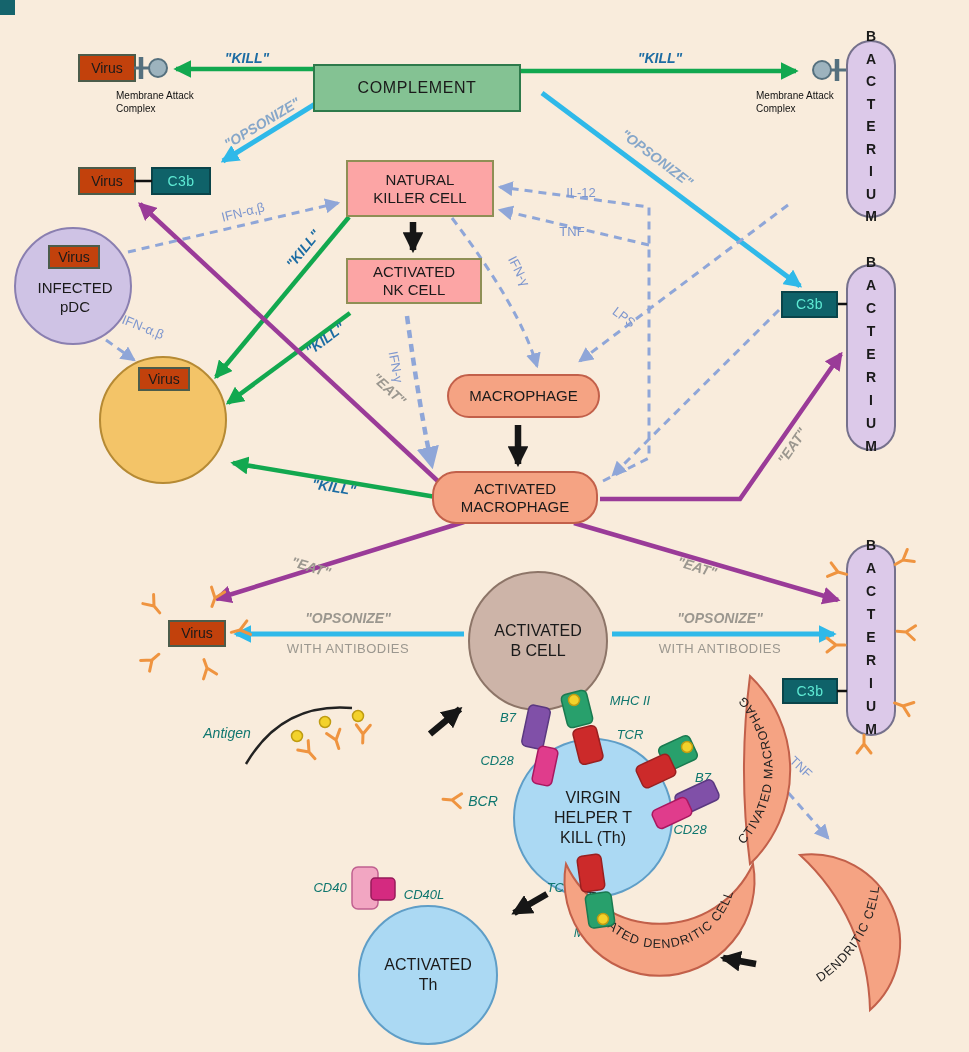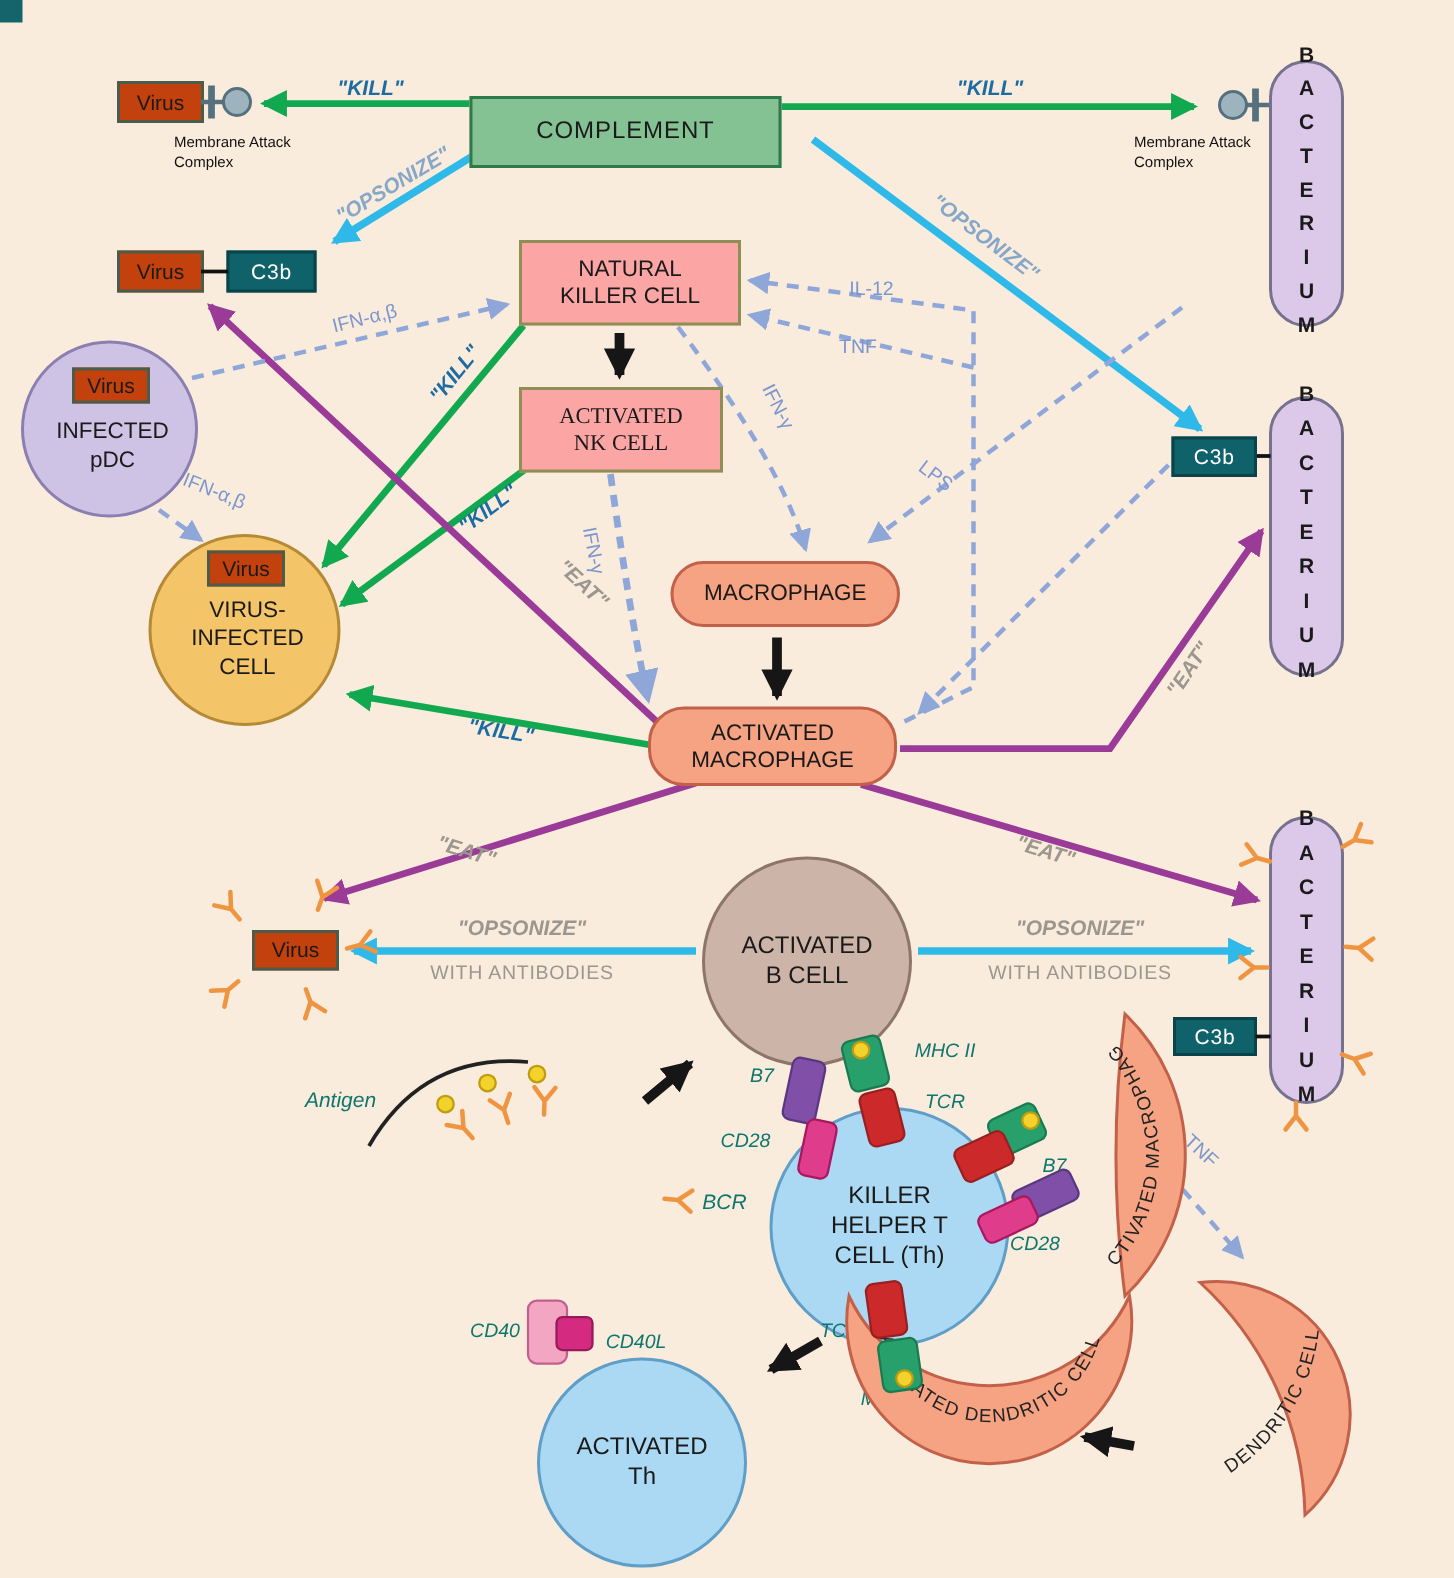--- a/index.html
+++ b/index.html
@@ -2,21 +2,21 @@
 <html><head>
 <meta charset="utf-8">
 <style>
   html,body{margin:0;padding:0;background:#f9ecdc;}
   .stage{position:relative;width:969px;height:1052px;background:#f9ecdc;
          font-family:"Liberation Sans",sans-serif;overflow:hidden;color:#1a1a1a;}
   .stage svg{position:absolute;left:0;top:0;}
   .box{position:absolute;display:flex;align-items:center;justify-content:center;
        text-align:center;border:2px solid #555;font-size:15px;line-height:1.2;box-sizing:border-box;background:#fff;}
   .virus{background:#c2410c;border-color:#4c5c4b;font-size:14px;}
-  .teal{background:#0f6269;border-color:#0a444a;color:#ffffff;font-size:14px;letter-spacing:.5px;}
+  .teal{background:#0f6269;border-color:#0a444a;color:#5eead4;font-size:14px;letter-spacing:.5px;}
   .greenbox{background:#84c293;border-color:#2e7a4b;font-size:16px;letter-spacing:.6px;}
   .yellow{background:#fca5a5;border-color:#8f8f55;}
   .salmon{background:#f5a383;border-color:#c2604a;border-radius:24px;}
   .pill{position:absolute;background:#dcc9e9;border:2px solid #76718c;border-radius:26px;
         display:flex;align-items:center;justify-content:center;box-sizing:border-box;
         writing-mode:vertical-lr;text-orientation:upright;font-size:14px;font-weight:600;}
   .cell{position:absolute;border-radius:50%;display:flex;align-items:center;justify-content:center;
         text-align:center;box-sizing:border-box;font-size:16px;line-height:1.25;}
   .maclab{position:absolute;text-align:left;font-size:10px;line-height:1.25;color:#111;}
   .sig{position:absolute;transform:translate(-50%,-50%);font-style:italic;font-weight:bold;
@@ -115,36 +115,35 @@
   <div class="box virus" style="left:78px;top:167px;width:58px;height:28px;">
       <span>Virus</span>
     </div>
   <div class="box teal" style="left:151px;top:167px;width:60px;height:28px;">
       <span>C3b</span>
     </div>
 
   <div class="box yellow" style="left:346px;top:160px;width:148px;height:57px;">
       <span style="width:112px;">NATURAL KILLER CELL</span>
     </div>
-  <div class="box yellow" style="left:346px;top:258px;width:136px;height:57px;font-family:Liberation Serif, serif;">
+  <div class="box yellow" style="left:346px;top:258px;width:136px;height:46px;">
       <span style="width:100px;">ACTIVATED NK CELL</span>
     </div>
 
   <div class="cell" style="left:14px;top:227px;width:118px;height:118px;background:#cfc3e5;border:2px solid #8a7fb0;">
     <div class="box virus" style="left:32px;top:16px;width:52px;height:24px;">
         <span>Virus</span>
       </div>
     <div style="position:absolute;left:0;top:50px;width:118px;text-align:center;font-size:15px;line-height:1.25;"><span style="display:inline-block;width:80px;">INFECTED pDC</span></div>
   </div>
 
   <div class="cell" style="left:99px;top:356px;width:128px;height:128px;background:#f3c468;border:2px solid #b68a34;">
     <div class="box virus" style="left:37px;top:9px;width:52px;height:24px;">
         <span>Virus</span>
       </div>
-    <div style="position:absolute;left:0;top:40px;width:128px;text-align:center;font-size:15px;line-height:1.25;"><span style="display:inline-block;width:92px;">VIRUS-INFECTED CELL</span></div>
   </div>
 
   <div class="box salmon" style="left:447px;top:374px;width:153px;height:44px;">
       <span>MACROPHAGE</span>
     </div>
   <div class="box salmon" style="left:432px;top:471px;width:166px;height:53px;">
       <span style="width:120px;">ACTIVATED MACROPHAGE</span>
     </div>
 
   <div class="pill" style="left:846px;top:264px;width:50px;height:187px;letter-spacing:7px;">
@@ -164,21 +163,21 @@
   <div class="box virus" style="left:168px;top:620px;width:58px;height:27px;">
       <span>Virus</span>
     </div>
 
   <div class="cell" style="left:468px;top:571px;width:140px;height:140px;background:#cdb4a8;border:2px solid #8d7568;">
       <span style="width:92px;">ACTIVATED B CELL</span>
     </div>
 
 
   <div class="cell" style="left:513px;top:738px;width:160px;height:160px;background:#abd9f3;border:2px solid #5f9ec7;">
-      <span style="width:90px;">KILLER HELPER T CELL (Th)</span>
+      <span style="width:90px;">VIRGIN HELPER T KILL (Th)</span>
     </div>
 
   <div class="cell" style="left:358px;top:905px;width:140px;height:140px;background:#abd9f3;border:2px solid #5f9ec7;">
       <span style="width:96px;">ACTIVATED Th</span>
     </div>
 
   <div class="sig kill" style="left:247px;top:58px;">"KILL"</div>
   <div class="sig kill" style="left:660px;top:58px;">"KILL"</div>
   <div class="sig kill" style="left:303px;top:249px;transform:translate(-50%,-50%) rotate(-51deg);">"KILL"</div>
   <div class="sig kill" style="left:325px;top:339px;transform:translate(-50%,-50%) rotate(-37deg);">"KILL"</div>

